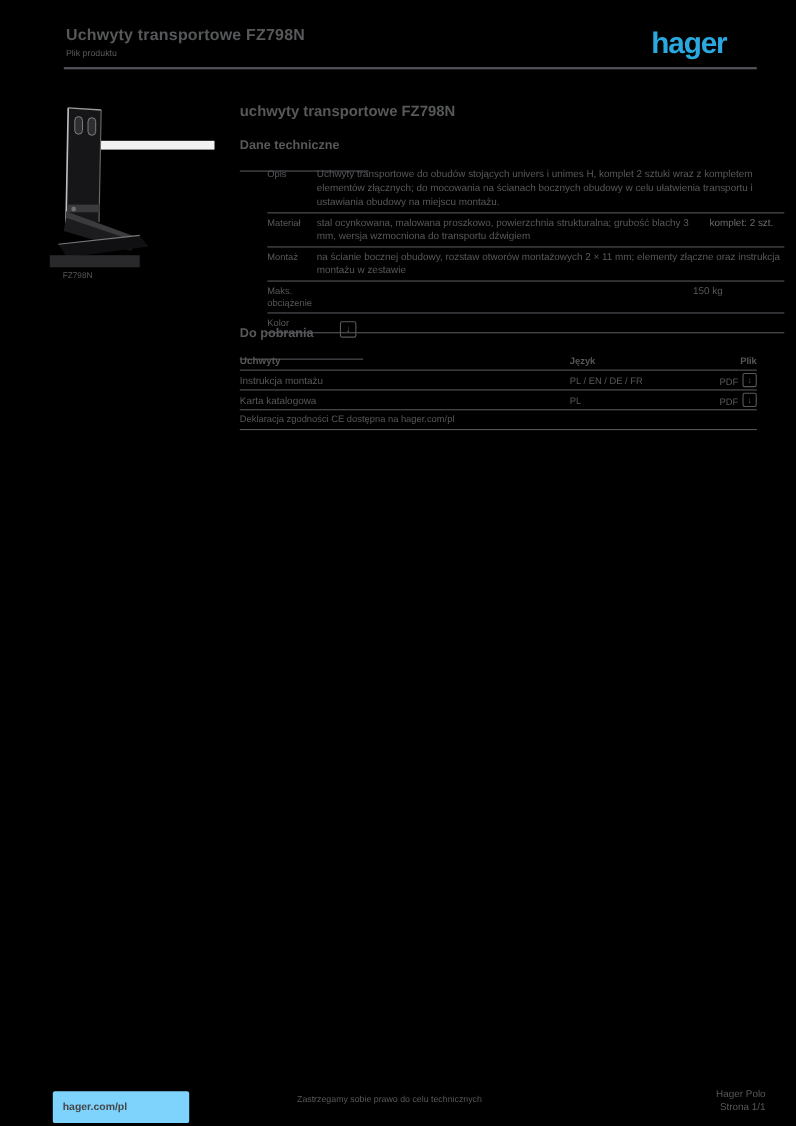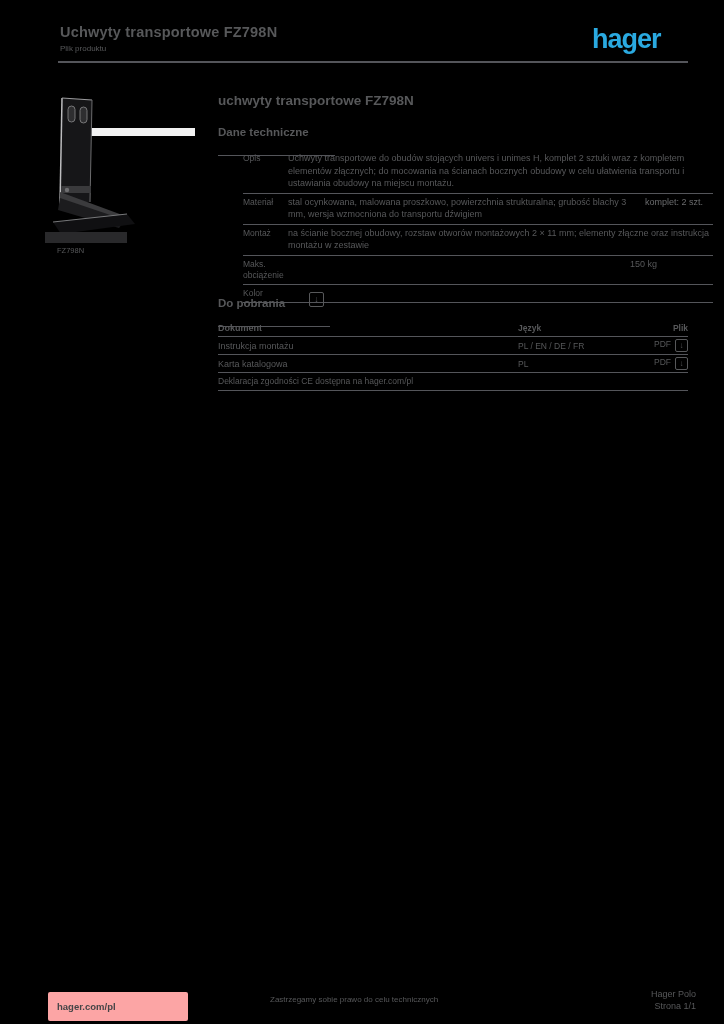--- a/index.html
+++ b/index.html
@@ -29,25 +29,25 @@
   .spec-label{width:45px;min-width:45px;font-size:8.5px;line-height:11px;padding-top:1px;color:#57585a;}
   .spec-value{flex:1;font-size:9px;line-height:12.5px;color:#57585a;}
   .spec-note{float:right;color:#6a6b6d;padding-right:10px;}
   .spec-short .spec-value{text-align:right;padding-right:56px;}
   
   .dl-table{position:absolute;left:218px;top:320px;width:470px;}
   .dl-row{display:flex;align-items:center;border-bottom:1px solid #54555a;padding:2px 0;}
   .dl-row.head{font-weight:bold;font-size:8.5px;}
   .dl-name{flex:1;font-size:9px;line-height:12px;color:#57585a;}
   .dl-lang{width:120px;font-size:8.5px;color:#57585a;}
-  .dl-file{width:50px;text-align:right;font-size:8.5px;color:#57585a;display:flex;justify-content:flex-end;align-items:flex-start;gap:4px;}
+  .dl-file{width:50px;text-align:right;font-size:8.5px;color:#57585a;display:flex;justify-content:flex-end;align-items:flex-end;gap:4px;}
   .dl-icon{display:inline-block;width:11px;height:11px;border:1px solid #57585a;border-radius:2px;font-size:8px;line-height:11px;text-align:center;color:#57585a;}
   .dl-note{font-size:8.5px;color:#57585a;padding:3px 0 4px 0;border-bottom:1px solid #54555a;}
   
-  .site-box{position:absolute;left:48px;top:992px;width:140px;height:29px;background:#fca5a5;border-radius:2px;
+  .site-box{position:absolute;left:48px;top:992px;width:124px;height:29px;background:#7dd3fc;border-radius:2px;
             display:flex;align-items:center;padding-left:9px;box-sizing:border-box;}
   .site-box span{font-size:9.5px;font-weight:bold;color:#454547;}
   .foot-disclaimer{position:absolute;left:270px;top:995px;font-size:8px;color:#57585a;}
   .foot-right{position:absolute;right:28px;top:988px;text-align:right;font-size:9px;line-height:12px;color:#57585a;}
 </style>
 </head>
 <body>
 
 <div id="page">
 
@@ -110,21 +110,21 @@
     </div>
   </div>
 
   <div class="sec-head sec2-head">
     <span>Do pobrania</span>
     <span class="dl-badge">↓</span>
   </div>
 
   <div class="dl-table">
     <div class="dl-row head">
-      <div class="dl-name">Dokument</div>
+      <div class="dl-name">Uchwyty</div>
       <div class="dl-lang">Język</div>
       <div class="dl-file">
           <span>Plik</span>
         </div>
     </div>
     <div class="dl-row">
       <div class="dl-name">Instrukcja montażu</div>
       <div class="dl-lang">PL / EN / DE / FR</div>
       <div class="dl-file">
         <span>PDF</span>

